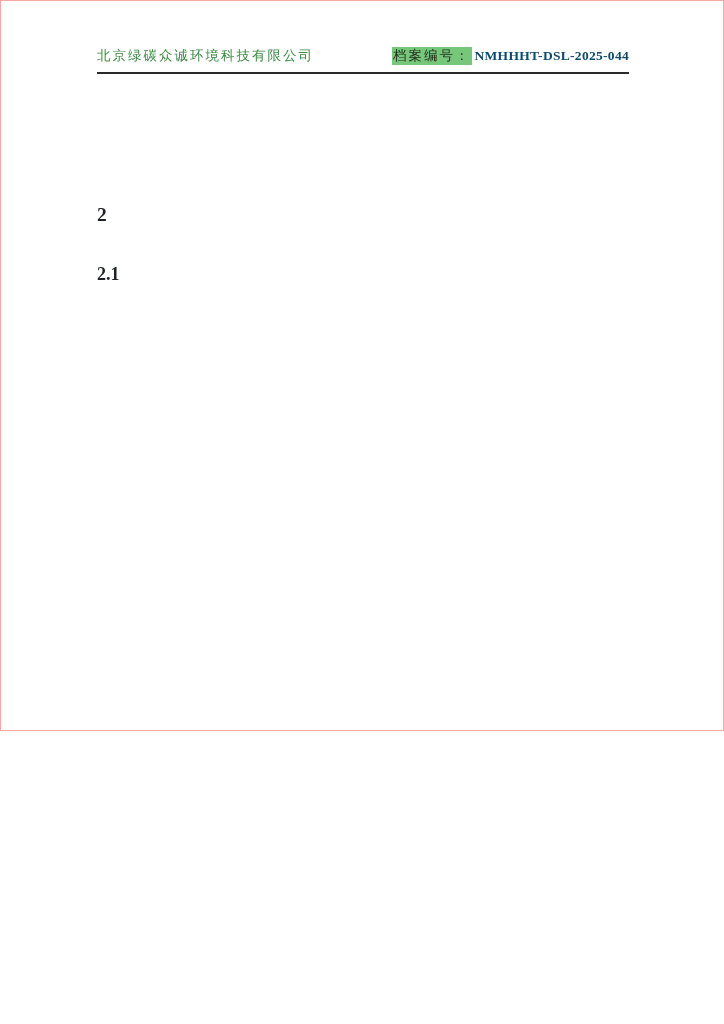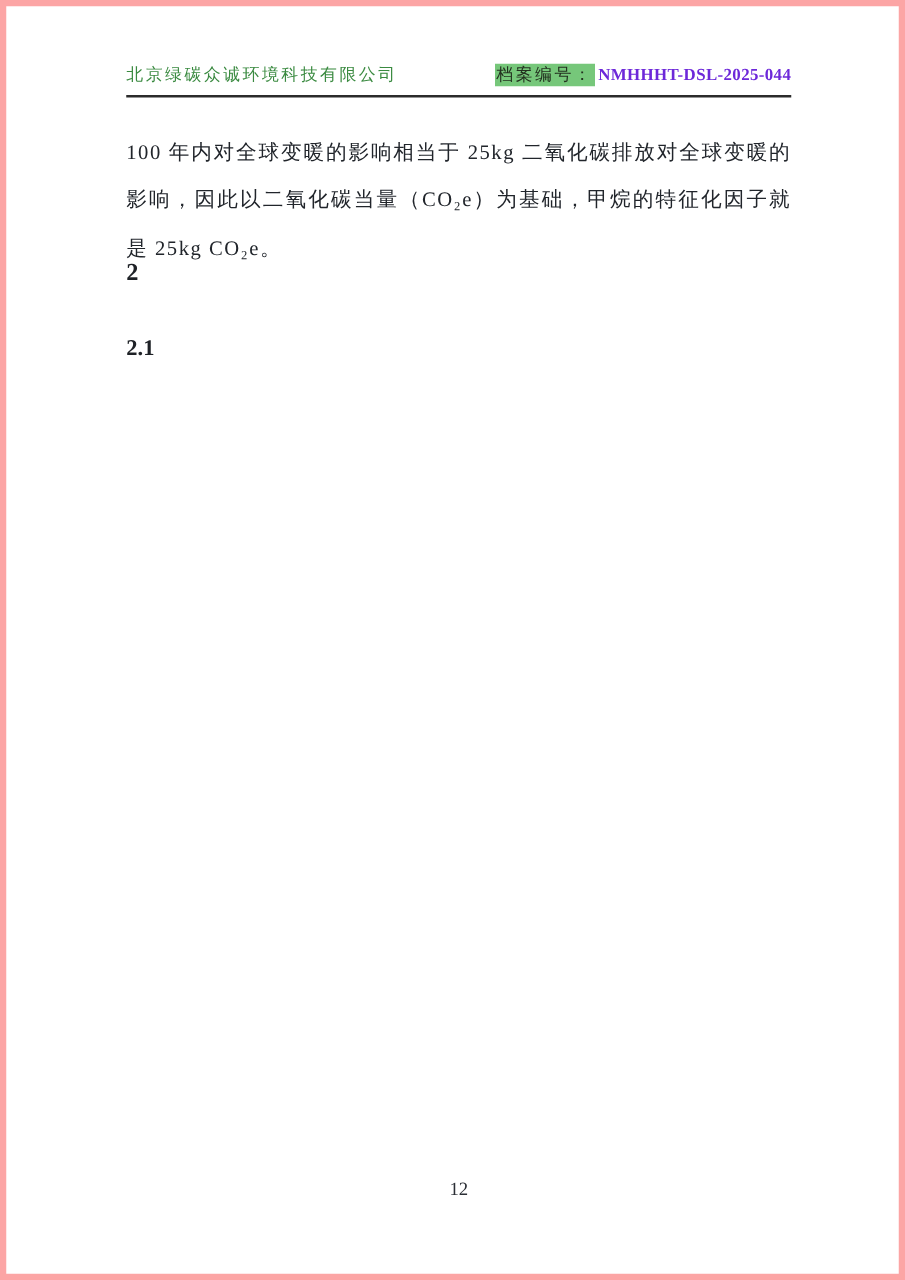--- a/index.html
+++ b/index.html
@@ -3,24 +3,24 @@
 <meta charset="utf-8">
 <style>
   html, body {
     margin: 0;
     padding: 0;
     background: #ffffff;
   }
   .page {
     position: relative;
     width: 724px;
-    height: 1024px;
+    height: 731px;
     background: #ffffff;
     box-sizing: border-box;
-    border: 5px solid #fca5a5;
+    border: 1px solid #fca5a5;
     font-family: "Liberation Serif", "DejaVu Serif", serif;
     color: #21252b;
     overflow: hidden;
   }
   
   .header {
     position: absolute;
     left: 96px;
     top: 46px;
     width: 532px;
@@ -42,21 +42,21 @@
     align-items: flex-end;
   }
   .archive-label {
     background: #76c77a;
     color: #23301f;
     letter-spacing: 2px;
     padding: 0 1px;
   }
   .archive-code {
     font-weight: bold;
-    color: #6d28d9;
+    color: #0c4a6e;
     letter-spacing: 0.3px;
     margin-left: 3px;
   }
   
   .para {
     position: absolute;
     left: 96px;
     width: 532px;
     font-size: 16.5px;
     line-height: 38.6px;
@@ -108,21 +108,20 @@
 <div class="page">
 
   <div class="header">
     <span class="company">北京绿碳众诚环境科技有限公司</span>
     <span class="archive">
       <span class="archive-label">档案编号：</span>
       <span class="archive-code">NMHHHT-DSL-2025-044</span>
     </span>
   </div>
 
-  <p class="para para-1">100 年内对全球变暖的影响相当于 25kg 二氧化碳排放对全球变暖的影响，因此以二氧化碳当量（CO₂e）为基础，甲烷的特征化因子就是 25kg CO₂e。</p>
 
   <div class="heading heading-2">
     <span class="heading-number">2</span>
   </div>
 
   <div class="heading heading-2-1">
     <span class="heading-number">2.1</span>
   </div>
 
 

